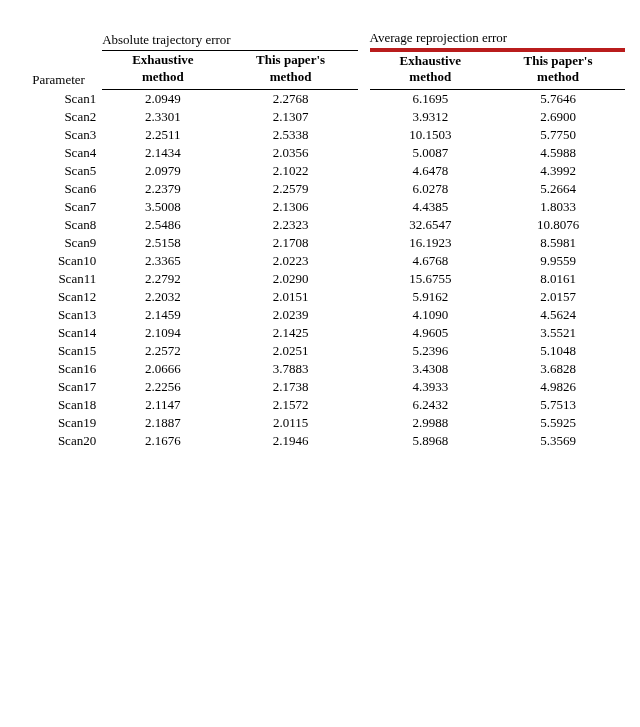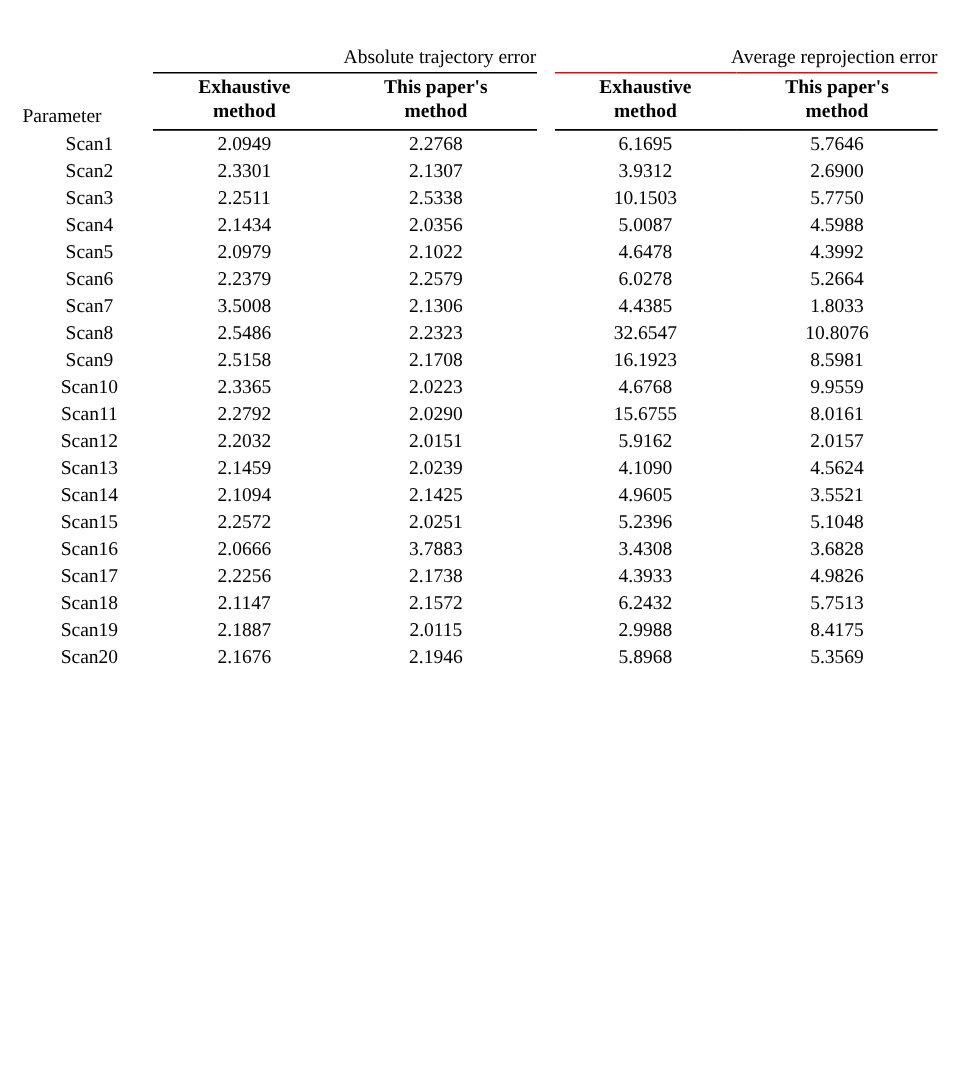--- a/index.html
+++ b/index.html
@@ -25,46 +25,46 @@
       border-collapse: collapse;
       border-spacing: 0;
     }
     .data-row td {
       text-align: center;
       font-size: 13px;
       padding: 1px 6px;
       vertical-align: middle;
     }
     .data-row td.scan-label {
-      text-align: center;
+      text-align: right;
       padding-left: 8px;
     }
     .top-header-row th {
       padding-bottom: 2px;
-      text-align: right;
+      text-align: left;
       font-weight: normal;
       font-size: 13px;
       vertical-align: bottom;
     }
     .top-header-row th.left {
       text-align: left;
     }
   </style>
 </head>
 <body>
 
 <div class="table-container">
   <table>
     <thead>
 
       <tr class="top-header-row">
-        <th class="left" rowspan="3" style="text-align:left; vertical-align:bottom;">Parameter</th>
+        <th class="left" rowspan="3" style="text-align:center; vertical-align:bottom;">Parameter</th>
         <th colspan="2" style="border-bottom:1px solid #000; padding-bottom:2px;">Absolute trajectory error</th>
         <th style="width:10px; border:none;"></th>
-        <th colspan="2" style="border-bottom:1px solid #b91c1c; padding-bottom:2px;">Average reprojection error</th>
+        <th colspan="2" style="border-bottom:4px solid #b91c1c; padding-bottom:2px;">Average reprojection error</th>
       </tr>
 
       <tr>
         <th style="text-align:center; font-size:13px; padding:1px 6px 0 6px;">Exhaustive</th>
         <th style="text-align:center; font-size:13px; padding:1px 6px 0 6px;">This paper's</th>
         <th style="border:none;"></th>
         <th style="text-align:center; font-size:13px; padding:1px 6px 0 6px;">Exhaustive</th>
         <th style="text-align:center; font-size:13px; padding:1px 6px 0 6px;">This paper's</th>
       </tr>
 
@@ -220,21 +220,21 @@
           <td style="width: 10px;"></td>
           <td>6.2432</td>
           <td>5.7513</td>
         </tr>
         <tr class="data-row">
           <td class="scan-label">Scan19</td>
           <td>2.1887</td>
           <td>2.0115</td>
           <td style="width: 10px;"></td>
           <td>2.9988</td>
-          <td>8.4175</td>
+          <td>5.5925</td>
         </tr>
         <tr class="data-row">
           <td class="scan-label">Scan20</td>
           <td>2.1676</td>
           <td>2.1946</td>
           <td style="width: 10px;"></td>
           <td>5.8968</td>
           <td>5.3569</td>
         </tr>
       </tbody>

